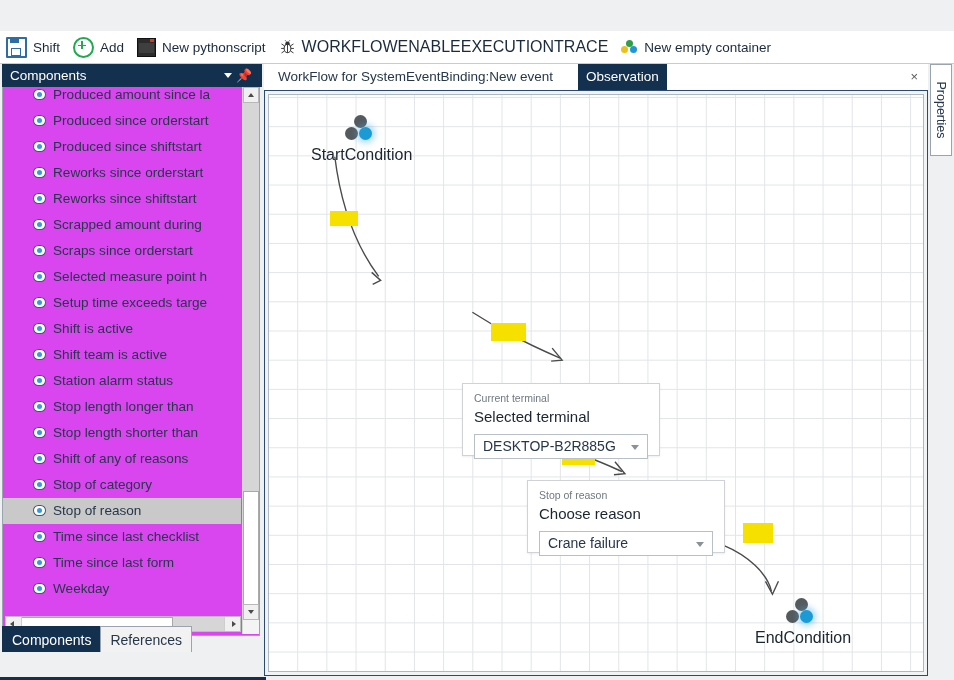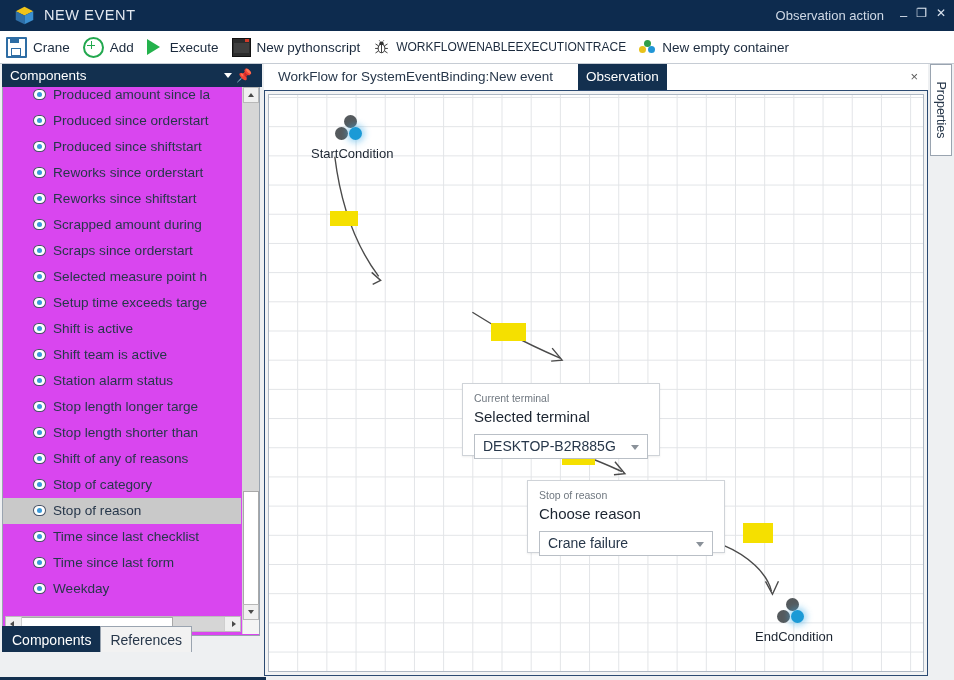--- a/index.html
+++ b/index.html
@@ -149,21 +149,21 @@
   }
   .canvas svg{position:absolute;left:0;top:0;width:100%;height:100%;}
 
   
   .wfnode{position:absolute;}
   .wfnode .dots{position:relative;width:38px;height:30px;margin:0 auto;}
   .wfnode .dots i{position:absolute;border-radius:50%;display:block;}
   .wfnode .dots i.d1{width:13px;height:13px;background:#555a5d;left:11px;top:0px;}
   .wfnode .dots i.d2{width:13px;height:13px;background:#555a5d;left:2px;top:12px;}
   .wfnode .dots i.d3{width:13px;height:13px;background:#1b9ad6;left:16px;top:12px;box-shadow:0 0 6px 3px rgba(60,170,230,.45);}
-  .wfnode .nlbl{font-size:13px;color:#1b2430;text-align:center;white-space:nowrap;margin-top:1px;}
+  .wfnode .nlbl{font-size:16px;color:#1b2430;text-align:center;white-space:nowrap;margin-top:1px;}
 
   
   .card{
     position:absolute;background:#fff;border:1px solid #cfd3d8;
     box-shadow:0 1px 2px rgba(0,0,0,.07);
     box-sizing:border-box;padding:8px 11px 11px 11px;
   }
   .card .cap{font-size:10.5px;color:#707880;line-height:13px;}
   .card .ttl{font-size:15px;color:#1b2430;line-height:21px;margin-top:1px;}
   .card .sel{
@@ -189,66 +189,44 @@
   }
   
   .statusstrip{position:absolute;left:0;bottom:0;width:954px;height:4px;background:#eef0f2;}
   .statusstrip .b{position:absolute;left:0;bottom:0;width:266px;height:3px;background:#13304f;}
 </style>
 </head>
 <body>
 
 <div id="app">
 
-  <div class="titlebar">
-    <div class="logo">
-      <svg viewBox="0 0 24 24" width="21" height="21">
-        <polygon points="12,2 22,7 12,12 2,7" fill="#f0c419"></polygon>
-        <polygon points="2,7 12,12 12,22 2,17" fill="#2f6fa8"></polygon>
-        <polygon points="22,7 12,12 12,22 22,17" fill="#3a8fd0"></polygon>
-      </svg>
-    </div>
-    <div class="apptitle">NEW EVENT</div>
-    <div class="subtitle">Observation action</div>
-    <div class="wbtns">
-      <span class="wbtn min">–</span>
-      <span class="wbtn">❐</span>
-      <span class="wbtn">✕</span>
-    </div>
-  </div>
 
   <div class="toolbar">
     <div class="tbitem">
       <span class="ico ico-save"></span>
-      <span class="lbl">Crane</span>
+      <span class="lbl">Shift</span>
     </div>
     <div class="tbitem">
       <span class="ico ico-add"></span>
       <span class="lbl">Add</span>
-    </div>
-    <div class="tbitem">
-      <span class="ico" style="display:flex;align-items:center;">
-        <span class="ico-play"></span>
-      </span>
-      <span class="lbl">Execute</span>
     </div>
     <div class="tbitem">
       <span class="ico ico-mon"></span>
       <span class="lbl">New pythonscript</span>
     </div>
     <div class="tbitem">
       <span class="ico ico-bug">
         <svg viewBox="0 0 16 16" width="15" height="15">
           <ellipse cx="8" cy="9" rx="3.6" ry="4.6" fill="#fff" stroke="#333" stroke-width="1.1"></ellipse>
           <path d="M8 4.6 L8 13.4 M4.4 6 L1.6 4.2 M4.2 9 L1.2 9 M4.4 12 L1.6 13.8 M11.6 6 L14.4 4.2 M11.8 9 L14.8 9 M11.6 12 L14.4 13.8" stroke="#333" stroke-width="1" fill="none"></path>
           <ellipse cx="8" cy="3.6" rx="2.3" ry="1.9" fill="#333"></ellipse>
           <path d="M6.6 1.6 L5.6 0.4 M9.4 1.6 L10.4 0.4" stroke="#333" stroke-width="1"></path>
         </svg>
       </span>
-      <span class="lbl" style="font-size:12px;">WORKFLOWENABLEEXECUTIONTRACE</span>
+      <span class="lbl" style="font-size:16px;">WORKFLOWENABLEEXECUTIONTRACE</span>
     </div>
     <div class="tbitem">
       <span class="ico ico-cont">
         <i class="a"></i>
           <i class="b"></i>
           <i class="c"></i>
       </span>
       <span class="lbl">New empty container</span>
     </div>
   </div>
@@ -267,21 +245,21 @@
           <div class="li"><span class="eye"></span><span>Produced since shiftstart</span></div>
           <div class="li"><span class="eye"></span><span>Reworks since orderstart</span></div>
           <div class="li"><span class="eye"></span><span>Reworks since shiftstart</span></div>
           <div class="li"><span class="eye"></span><span>Scrapped amount during</span></div>
           <div class="li"><span class="eye"></span><span>Scraps since orderstart</span></div>
           <div class="li"><span class="eye"></span><span>Selected measure point h</span></div>
           <div class="li"><span class="eye"></span><span>Setup time exceeds targe</span></div>
           <div class="li"><span class="eye"></span><span>Shift is active</span></div>
           <div class="li"><span class="eye"></span><span>Shift team is active</span></div>
           <div class="li"><span class="eye"></span><span>Station alarm status</span></div>
-          <div class="li"><span class="eye"></span><span>Stop length longer targe</span></div>
+          <div class="li"><span class="eye"></span><span>Stop length longer than</span></div>
           <div class="li"><span class="eye"></span><span>Stop length shorter than</span></div>
           <div class="li"><span class="eye"></span><span>Shift of any of reasons</span></div>
           <div class="li"><span class="eye"></span><span>Stop of category</span></div>
           <div class="li sel"><span class="eye"></span><span>Stop of reason</span></div>
           <div class="li"><span class="eye"></span><span>Time since last checklist</span></div>
           <div class="li"><span class="eye"></span><span>Time since last form</span></div>
           <div class="li"><span class="eye"></span><span>Weekday</span></div>
         </div>
 
       <div class="vsb">

